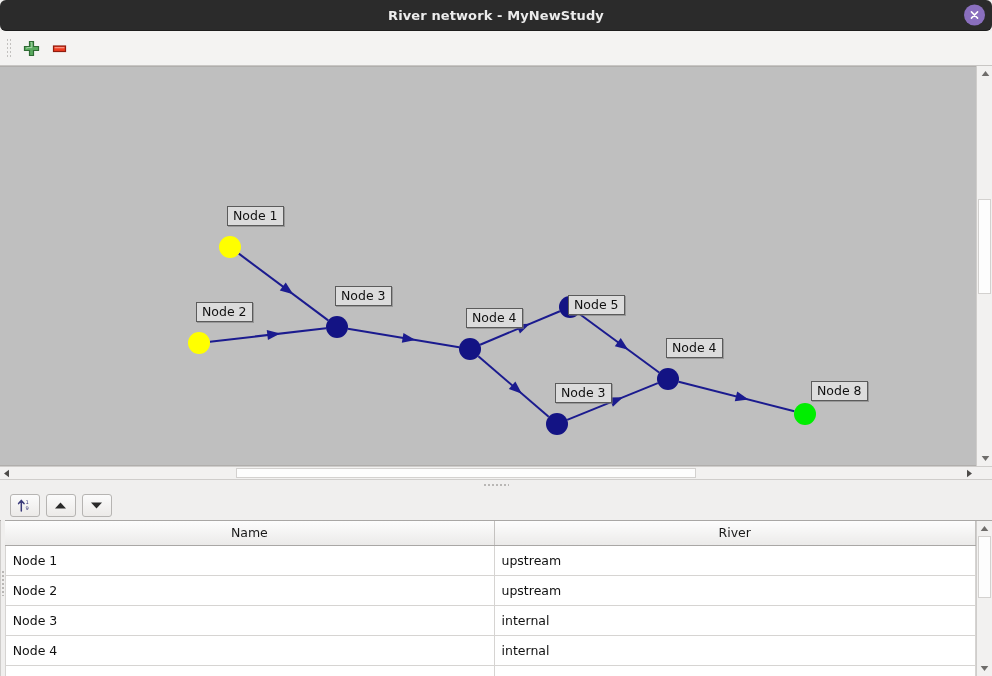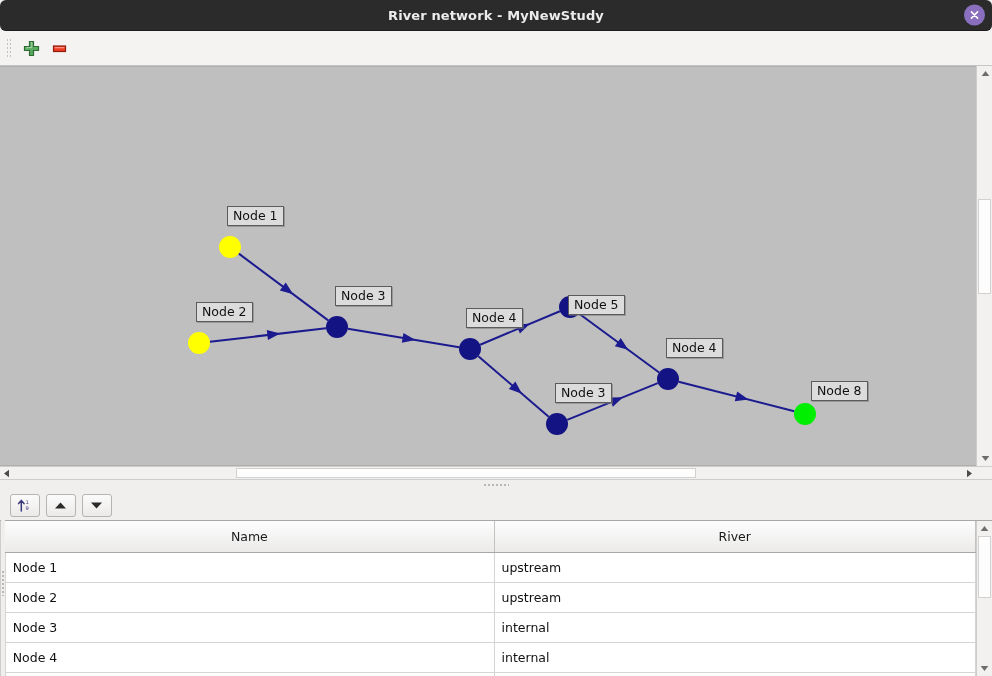--- a/index.html
+++ b/index.html
@@ -173,21 +173,21 @@
     width: 100%;
     font-size: 12.5px;
     background: #fff;
   }
   table.grid th {
     background: linear-gradient(#fdfdfd, #ebeae9);
     border-right: 1px solid #c4c2c0;
     border-bottom: 1px solid #a9a7a5;
     font-weight: normal;
     color: #1a1a1a;
-    height: 31px;
+    height: 24px;
     font-size: 12.5px;
     text-align: center;
     cursor: pointer;
   }
   table.grid td {
     border-right: 1px solid #d6d4d2;
     border-bottom: 1px solid #d6d4d2;
     height: 30px;
     padding: 0 7px;
     color: #111;

